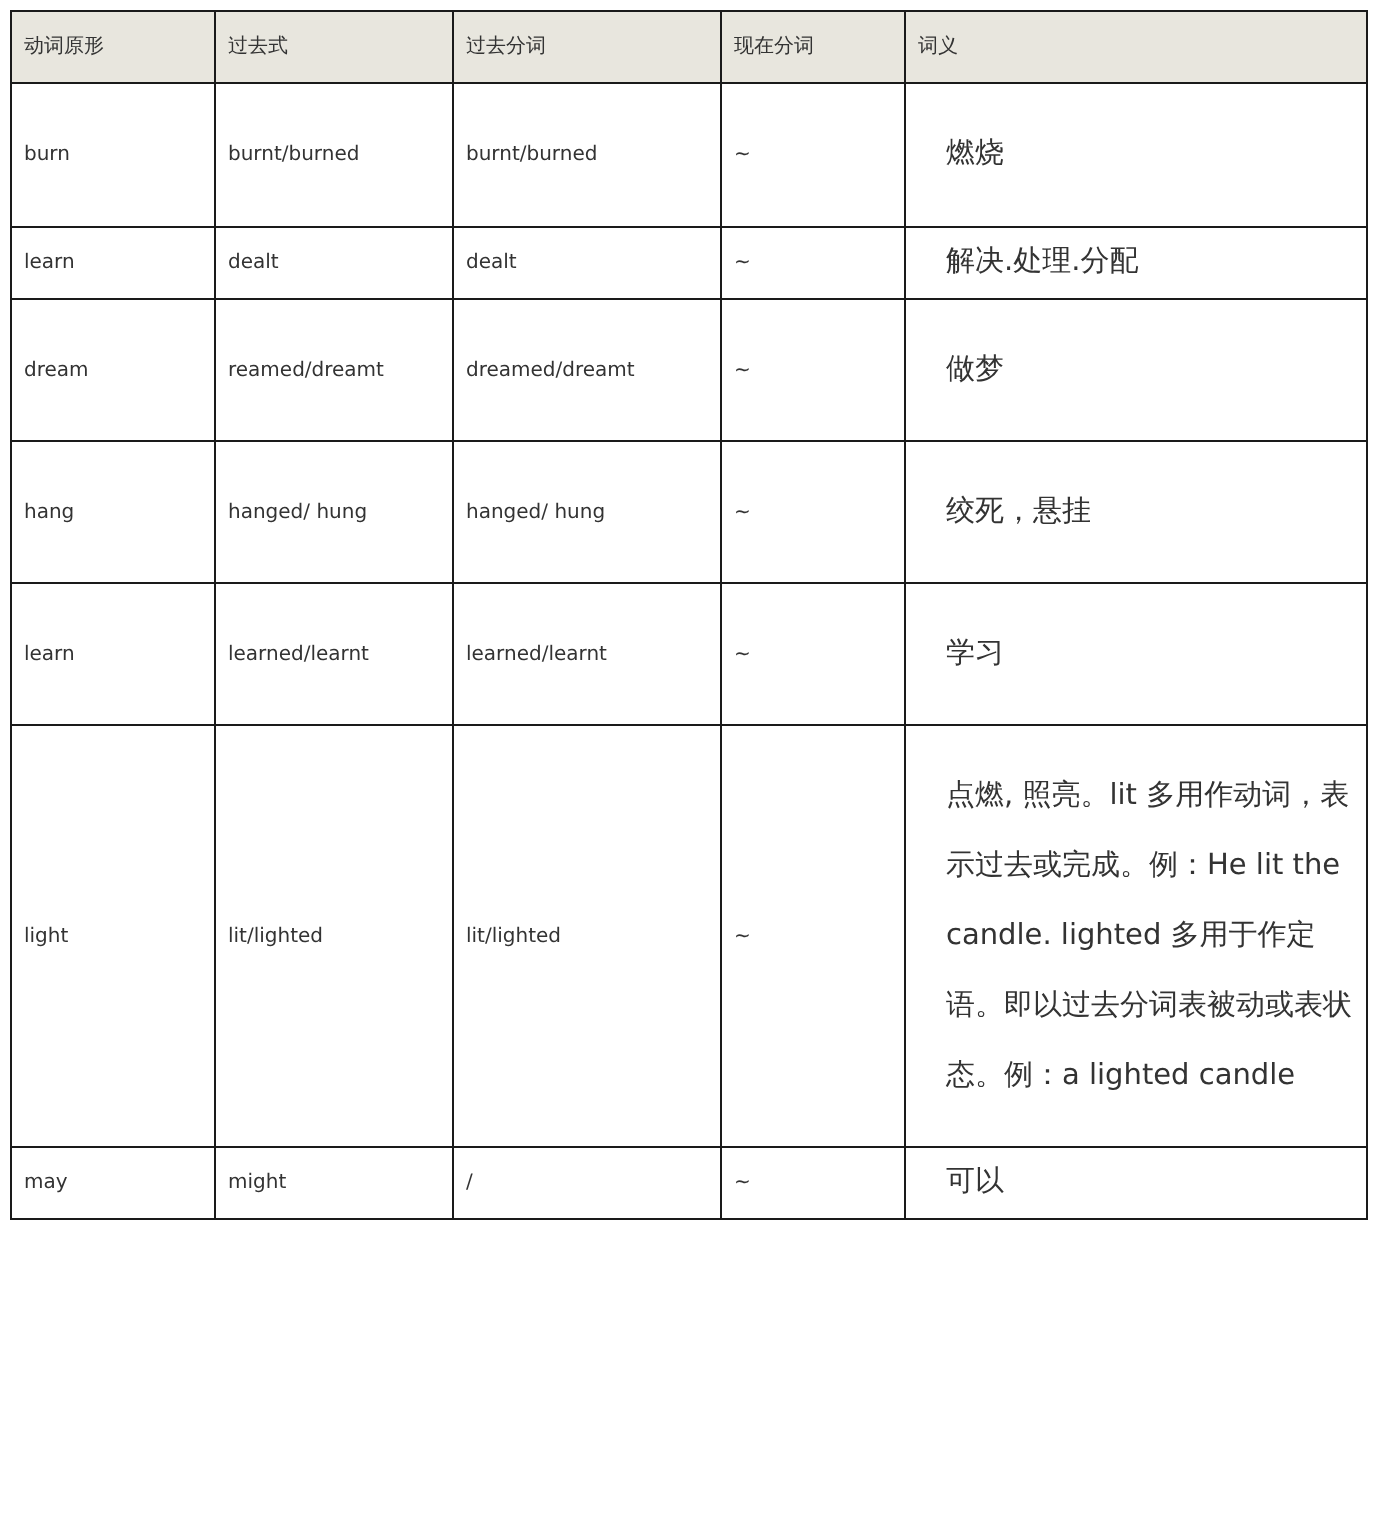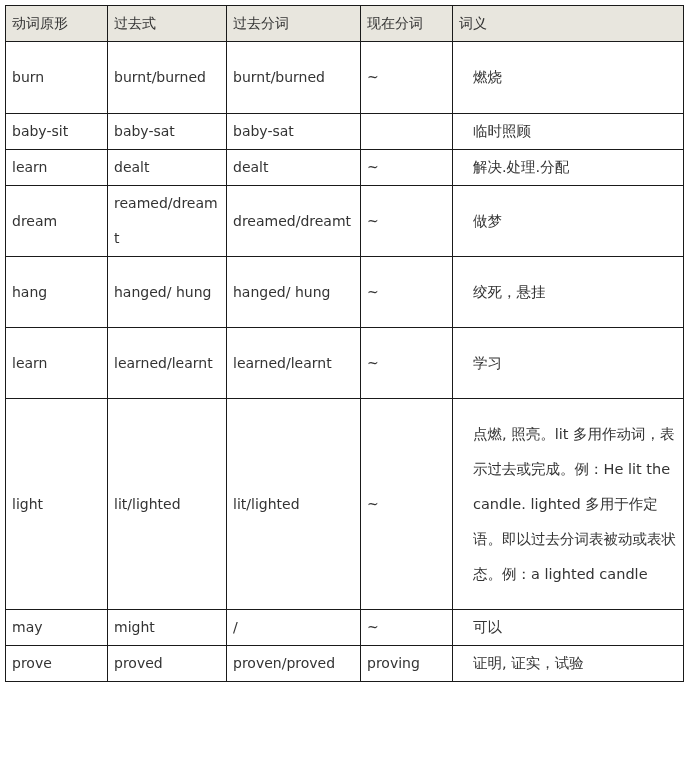--- a/index.html
+++ b/index.html
@@ -1,20 +1,20 @@
 <!DOCTYPE html>
 <html><head>
 <meta charset="utf-8">
 <style>
   html, body { margin: 0; padding: 0; background: #ffffff; }
   body { width: 687px; height: 757px; overflow: hidden; position: relative;
          font-family: "DejaVu Sans", "Liberation Sans", sans-serif; color: #333333; }
   table { position: absolute; left: 5px; top: 5px; border-collapse: collapse;
           table-layout: fixed; width: 678px; }
-  td, th { border: 1.5px solid #1a1a1a; padding: 0 6px; font-size: 14px;
+  td, th { border: 1.5px solid #1a1a1a; padding: 0 6px; font-size: 10px;
            line-height: 35px; vertical-align: middle; text-align: left;
            font-weight: normal; word-break: break-all; overflow-wrap: anywhere; }
   th { background: #e8e6de; height: 35px; }
   .c1 { width: 102px; } .c2 { width: 119px; } .c3 { width: 134px; }
   .c4 { width: 92px; } .c5 { width: 231px; }
   td.mean { font-size: 14.5px; padding-left: 20px; }
 </style>
 </head>
 <body>
 
@@ -35,27 +35,20 @@
       <th>词义</th>
     </tr>
   </thead>
   <tbody id="tbody">
       <tr style="height: 72px;">
         <td>burn</td>
         <td>burnt/burned</td>
         <td>burnt/burned</td>
         <td>~</td>
         <td class="mean">燃烧</td>
-      </tr>
-      <tr style="height: 36px;">
-        <td>baby-sit</td>
-        <td>baby-sat</td>
-        <td>baby-sat</td>
-        <td></td>
-        <td class="mean">临时照顾</td>
       </tr>
       <tr style="height: 36px;">
         <td>learn</td>
         <td>dealt</td>
         <td>dealt</td>
         <td>~</td>
         <td class="mean">解决.处理.分配</td>
       </tr>
       <tr style="height: 71px;">
         <td>dream</td>
@@ -85,21 +78,14 @@
         <td>~</td>
         <td class="mean">点燃, 照亮。lit 多用作动词，表示过去或完成。例：He lit the candle. lighted 多用于作定语。即以过去分词表被动或表状态。例：a lighted candle</td>
       </tr>
       <tr style="height: 36px;">
         <td>may</td>
         <td>might</td>
         <td>/</td>
         <td>~</td>
         <td class="mean">可以</td>
       </tr>
-      <tr style="height: 36px;">
-        <td>prove</td>
-        <td>proved</td>
-        <td>proven/proved</td>
-        <td>proving</td>
-        <td class="mean">证明, 证实，试验</td>
-      </tr>
     </tbody>
 </table>
 
 </body></html>

